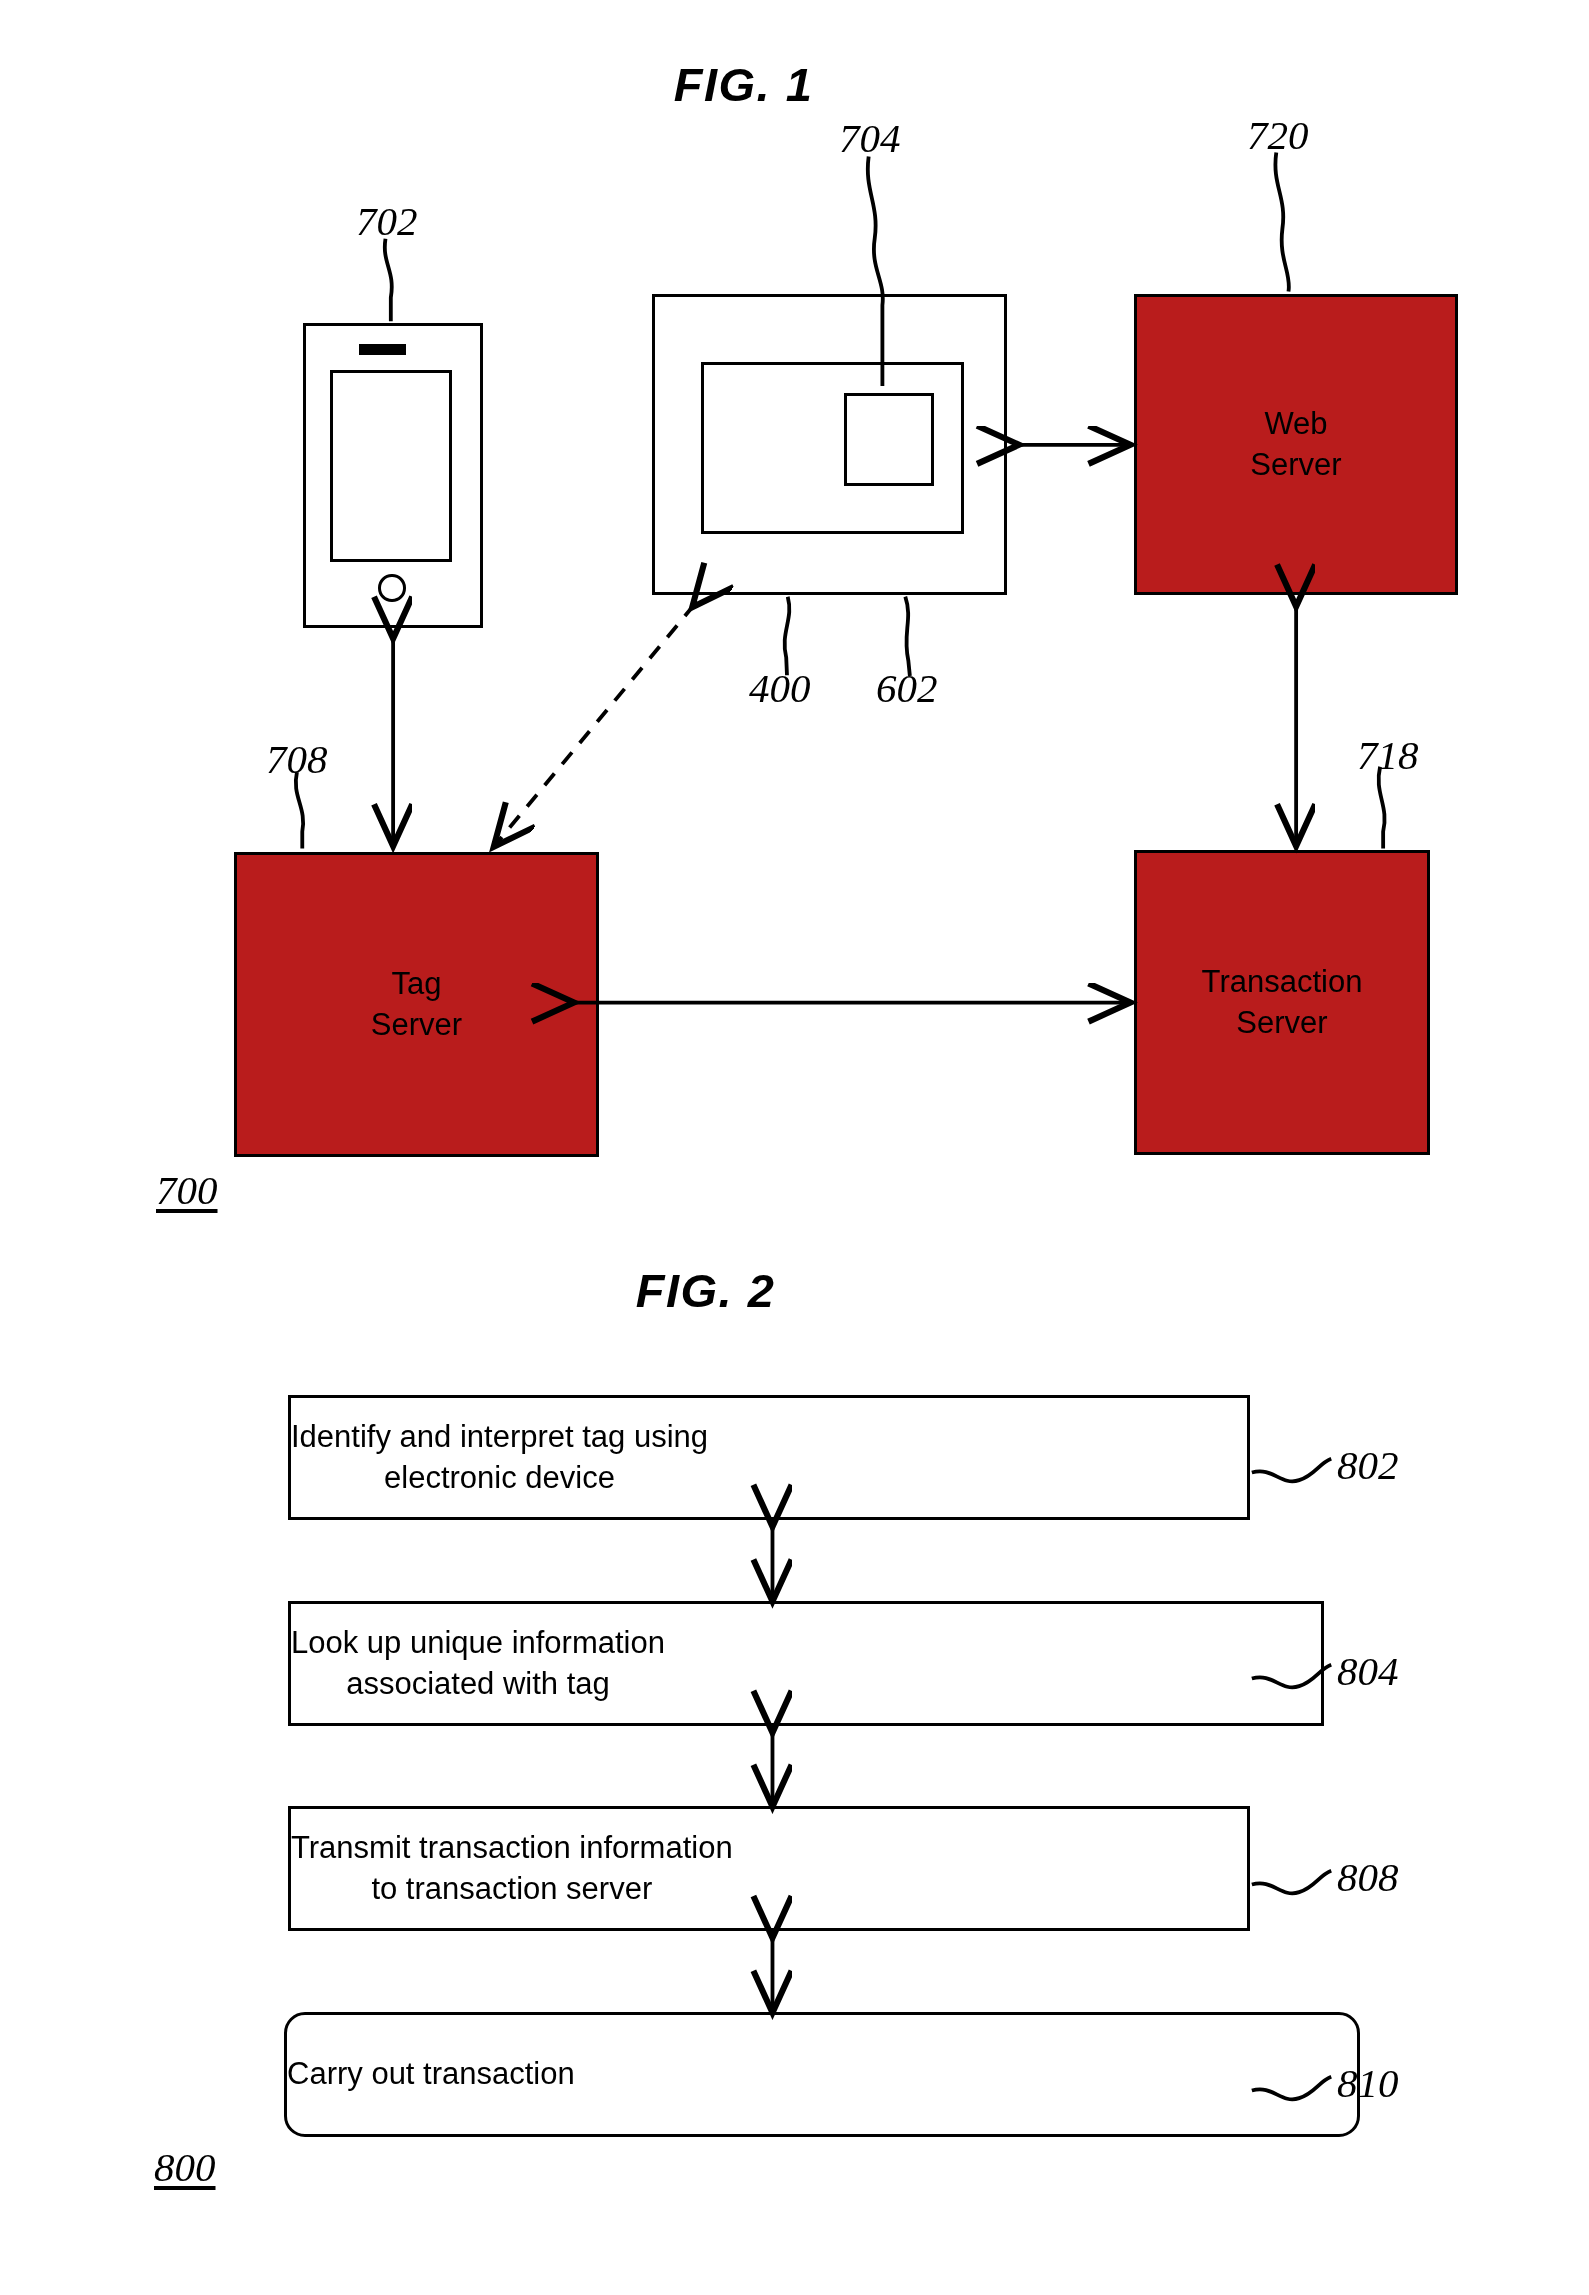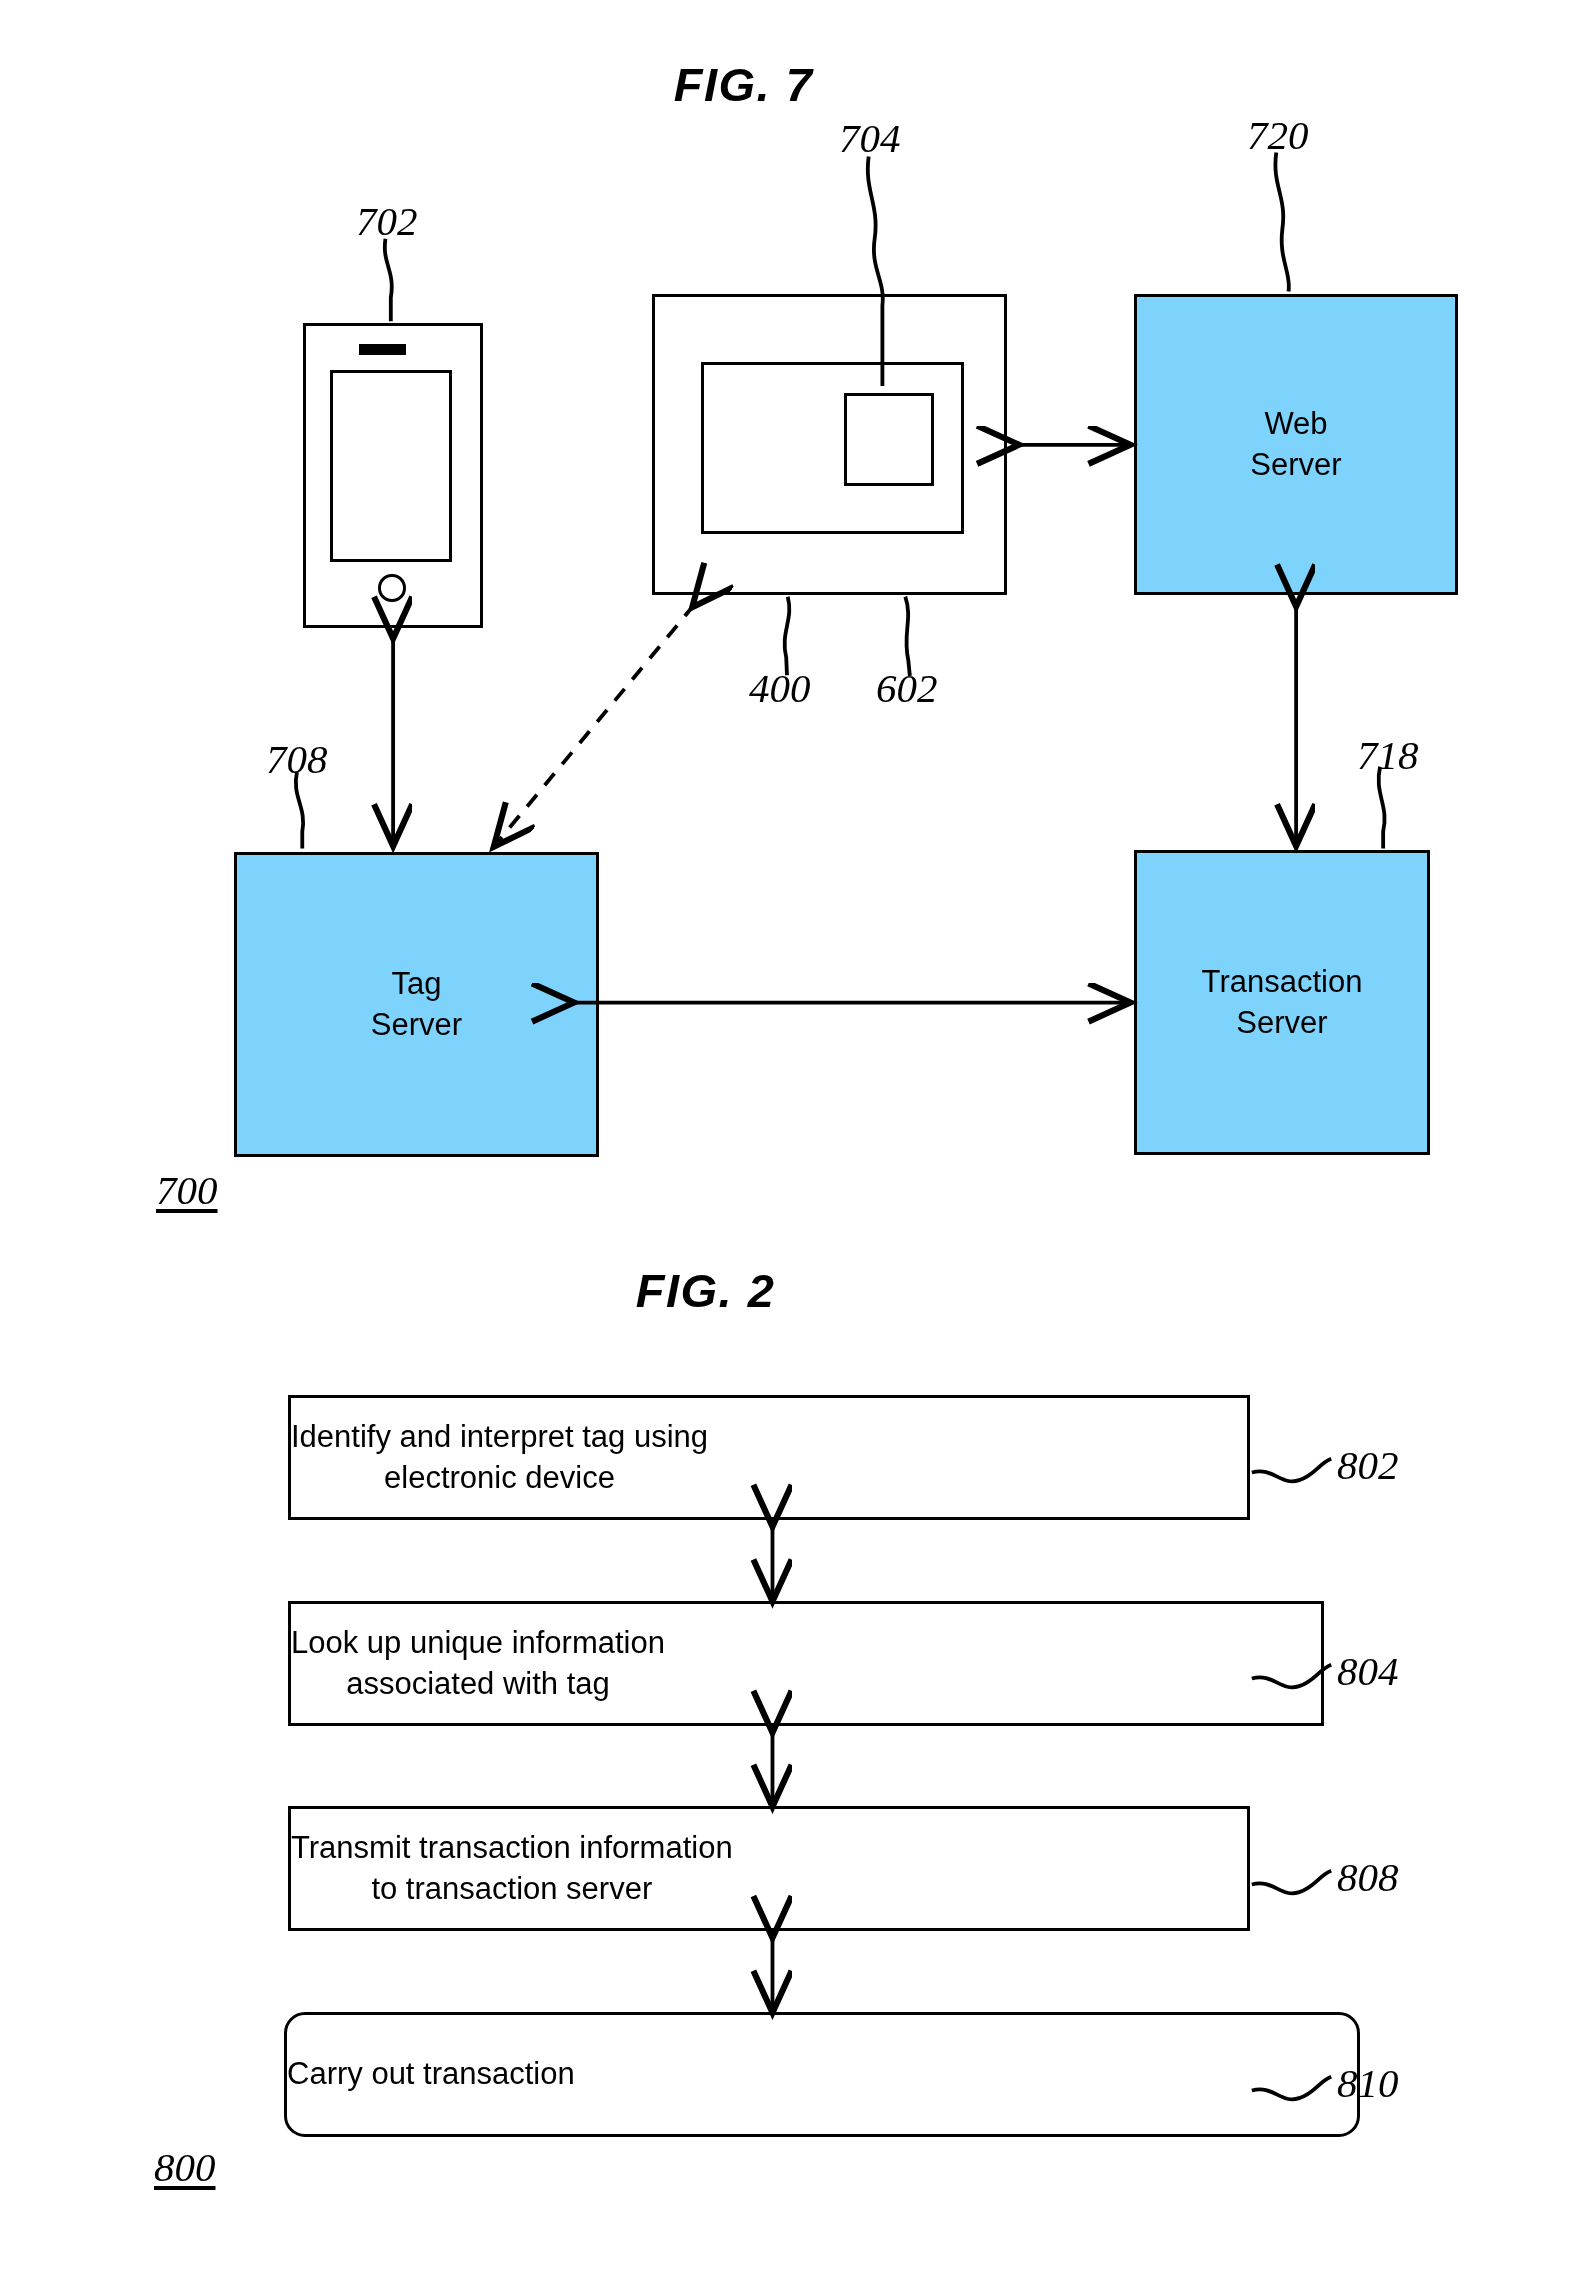--- a/index.html
+++ b/index.html
@@ -56,21 +56,21 @@
     line-height: 1.30;
     text-align: center;
     white-space: pre-line;
     display: flex;
     align-items: center;
     justify-content: center;
   }
   .node-box {
     position: absolute;
     border: 3.8px solid #000000;
-    background: #7dd3fc;
+    background: #b91c1c;
     box-sizing: border-box;
   }
   .flow-box {
     position: absolute;
     border: 3.8px solid #000000;
     background: #ffffff;
     box-sizing: border-box;
     display: flex;
     align-items: center;
     justify-content: flex-start;
@@ -122,21 +122,21 @@
     border: 3.8px solid #000000;
     background: #ffffff;
     box-sizing: border-box;
   }
 </style>
 </head>
 <body>
 
 <div class="sheet">
 
-  <div class="fig-title" style="left:591px; top:57px; width:305px;">FIG. 7</div>
+  <div class="fig-title" style="left:591px; top:57px; width:305px;">FIG. 1</div>
 
   <div class="phone-body" style="left:303px; top:323px; width:180px; height:305px;">
     <div class="phone-speaker" style="left:53px; top:18.3px; width:47px; height:10.7px;"></div>
     <div class="phone-screen" style="left:24.4px; top:44px; width:122px; height:192px;"></div>
     <div class="phone-home" style="left:72px; top:248px; width:27.5px; height:27.5px;"></div>
   </div>
 
   <div class="monitor-outer" style="left:652px; top:294px; width:355px; height:301px;">
     <div class="monitor-inner" style="left:46px; top:65px; width:263px; height:172px;">
       <div class="tag-square" style="left:140px; top:27.5px; width:90px; height:93px;"></div>

